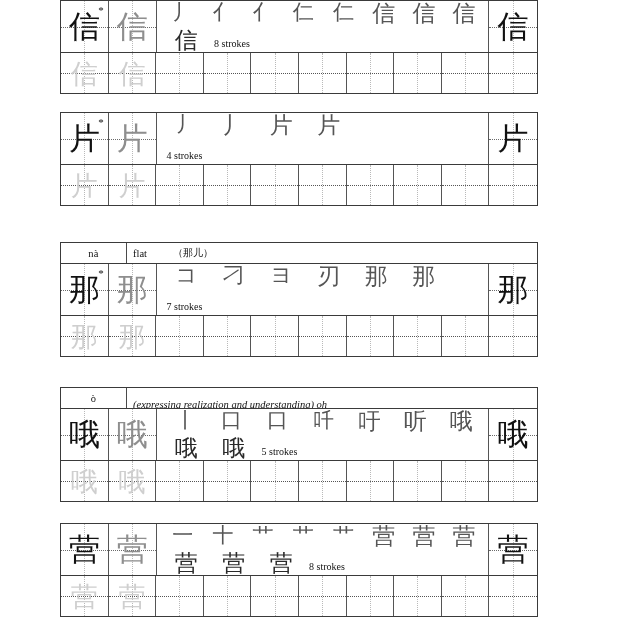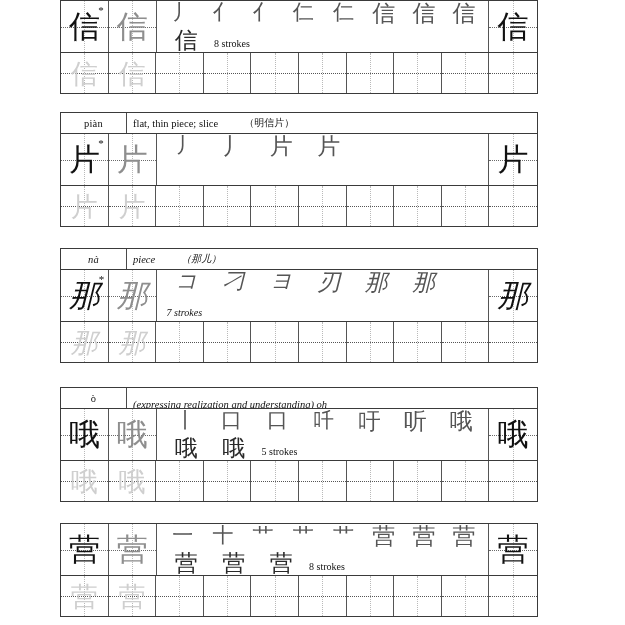--- a/index.html
+++ b/index.html
@@ -266,47 +266,43 @@
           <span class="v-guide"></span>
           <span class="h-guide"></span>
         </div>
         <div class="cell last">
           <span class="v-guide"></span>
           <span class="h-guide"></span>
         </div>
       </div>
     </div>
     <div class="char-block" style="top: 112px;">
-      <div class="head-row">
-        <div class="head-pinyin">piàn</div>
-        <div class="head-meaning">
-          <span class="mean-txt">flat, thin piece; slice</span>
-          <span class="example">（明信片）</span>
-        </div>
-      </div>
       <div class="main-row">
         <div class="cell">
           <span class="v-guide"></span>
           <span class="h-guide"></span>
           <span class="glyph dark">片</span>
           <span class="star">*</span>
         </div>
         <div class="cell">
           <span class="v-guide"></span>
           <span class="h-guide"></span>
           <span class="glyph gray">片</span>
         </div>
         <div class="stroke-panel">
           <div class="seq">
             <div class="seq-line">
               <div class="seq-item partial" style="font-size: 21px;">丿</div>
               <div class="seq-item partial" style="font-size: 23px;">丿</div>
               <div class="seq-item partial" style="font-size: 23px;">片</div>
               <div class="seq-item partial" style="font-size: 23px;">片</div>
             </div>
+            <div class="seq-row2">
+              <span class="stroke-count">4 strokes</span>
+            </div>
           </div>
         </div>
         <div class="cell last">
           <span class="v-guide"></span>
           <span class="h-guide"></span>
           <span class="glyph dark">片</span>
         </div>
       </div>
       <div class="prac-row">
         <div class="cell">
@@ -346,25 +342,25 @@
         <div class="cell">
           <span class="v-guide"></span>
           <span class="h-guide"></span>
         </div>
         <div class="cell last">
           <span class="v-guide"></span>
           <span class="h-guide"></span>
         </div>
       </div>
     </div>
-    <div class="char-block" style="top: 248px; font-style: italic;">
+    <div class="char-block" style="top: 242px;">
       <div class="head-row">
         <div class="head-pinyin">nà</div>
         <div class="head-meaning">
-          <span class="mean-txt">piece</span>
+          <span class="mean-txt">flat</span>
           <span class="example">（那儿）</span>
         </div>
       </div>
       <div class="main-row">
         <div class="cell">
           <span class="v-guide"></span>
           <span class="h-guide"></span>
           <span class="glyph dark">那</span>
           <span class="star">*</span>
         </div>

